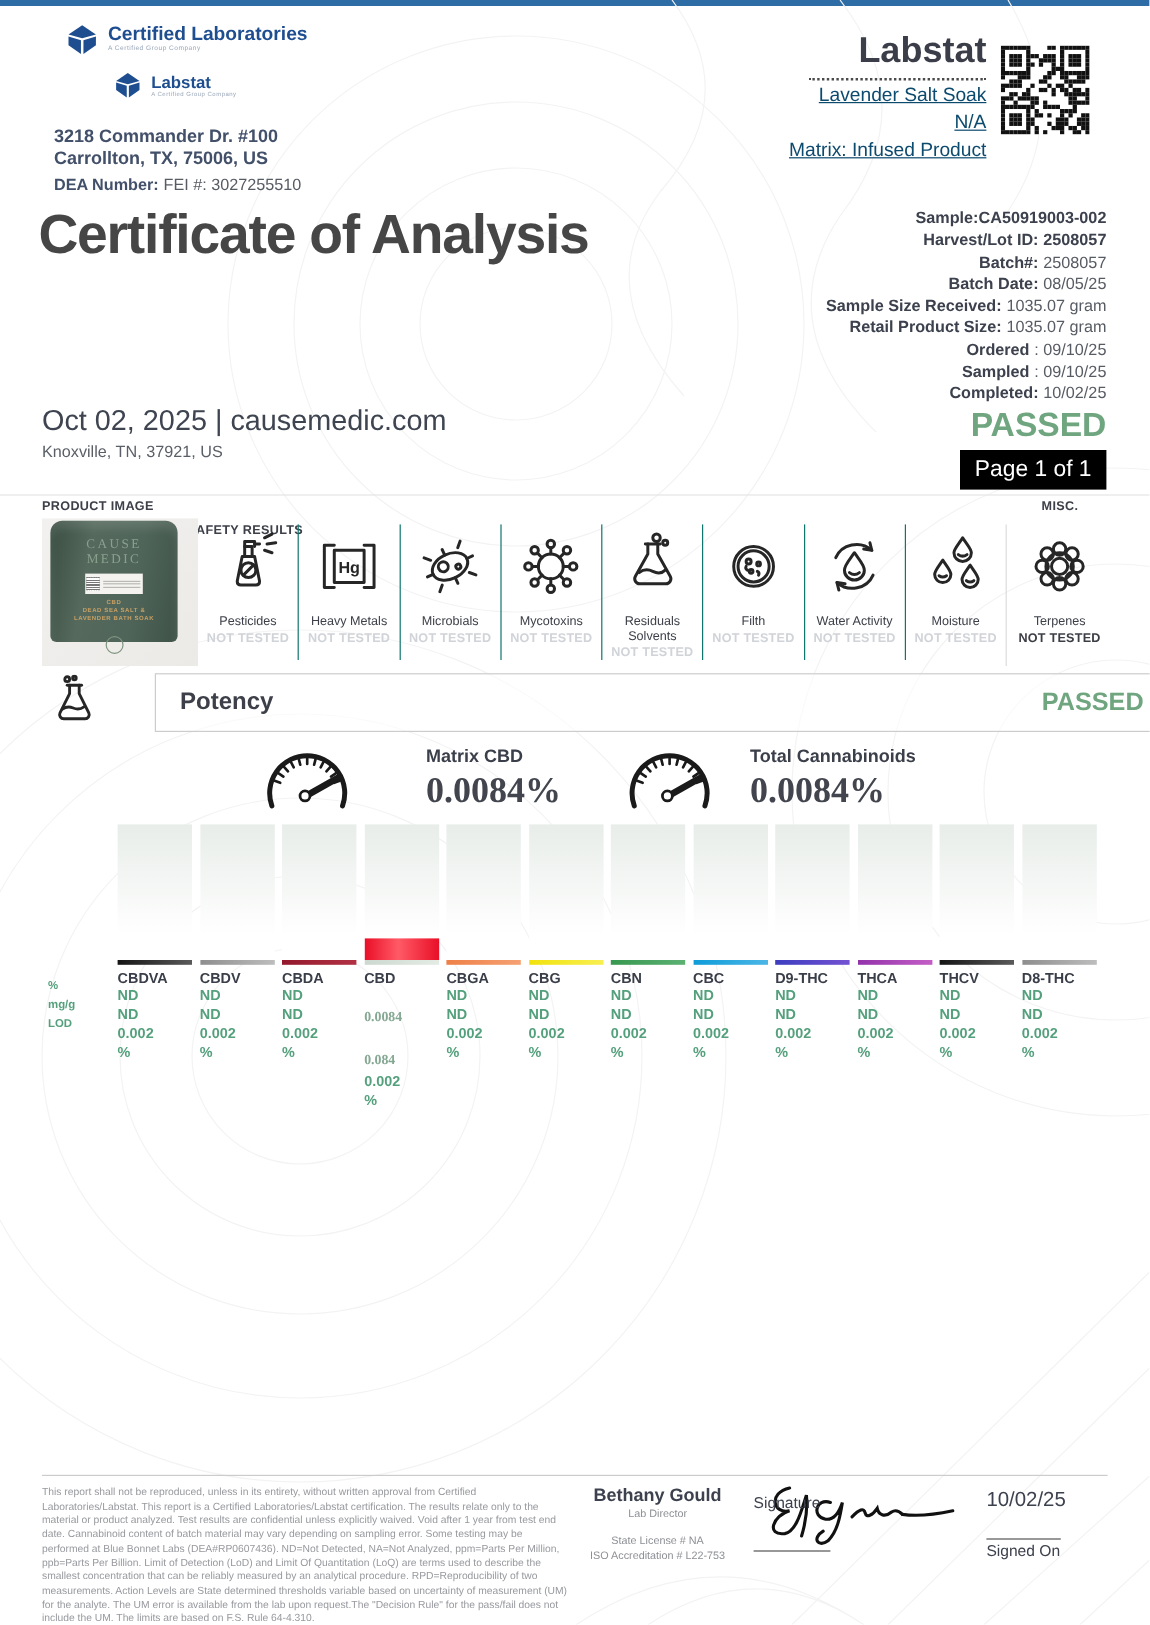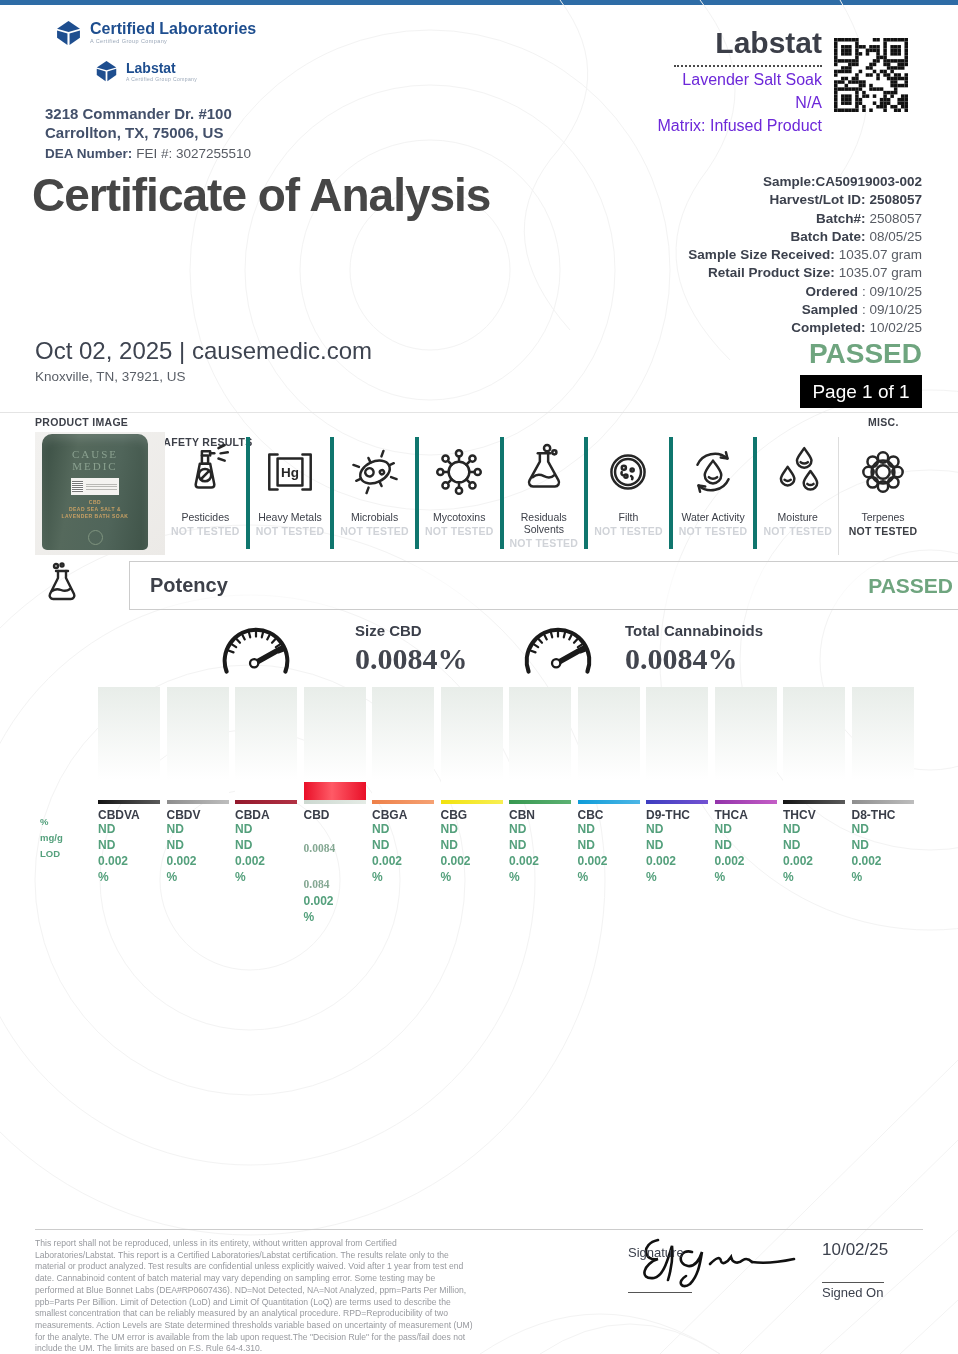--- a/index.html
+++ b/index.html
@@ -23,21 +23,21 @@
   .labstat-logo .logo-name{font-size:14px;}
   .labstat-logo .logo-tag{font-size:5px;}
   
   .lab-addr{top:104px;left:45px;font-size:15px;line-height:19px;color:#43506a;font-weight:bold;}
   .dea-line{font-size:13.5px;color:#43506a;margin-top:2px;}
   .dea-line .val{font-weight:normal;color:#575b63;margin-left:4px;}
   
   .labstat-head{top:26px;right:136px;text-align:right;}
   .labstat-head .big{font-size:30px;font-weight:bold;color:#3b3e48;padding-bottom:5px;
        border-bottom:2px dotted #4a4a4a;display:inline-block;min-width:148px;}
-  .labstat-head .line{font-size:16px;color:#6d28d9;line-height:21px;margin-top:2px;}
+  .labstat-head .line{font-size:16px;color:#0c4a6e;line-height:21px;margin-top:2px;text-decoration:underline;}
   .qr{top:38px;right:50px;width:74px;height:74px;}
   
   .coa-title{top:168px;left:32px;font-size:46px;font-weight:bold;color:#464646;letter-spacing:-1px;}
   
   .sample-info{top:173px;right:36px;text-align:right;font-size:13.5px;line-height:18.3px;color:#575b63;}
   .sample-info .lbl{font-weight:bold;color:#3c414d;}
   .sample-info .val{margin-left:4px;}
   .sample-info .tight .val{margin-left:0;}
   .sample-info .vbold{font-weight:bold;color:#3c414d;}
   
@@ -46,34 +46,34 @@
   .client .addr{font-size:13.5px;color:#5a5f67;line-height:17px;margin-top:3px;}
   
   .passed-top{top:338px;right:36px;font-size:28px;font-weight:bold;color:#6fa57f;}
   .pagebox{top:375px;right:36px;width:122px;height:33px;background:#000;color:#fff;
       font-size:19px;display:flex;align-items:center;justify-content:center;}
   .rule1{top:412px;left:0;width:958px;border-top:1px solid #e4e4e4;}
   
   .sec-label{font-size:10.5px;font-weight:bold;color:#3d4049;letter-spacing:.3px;}
   
   .photo{top:432px;left:35px;width:130px;height:123px;background:linear-gradient(135deg,#f2f1ef,#eceae7);overflow:hidden;}
-  .bag{position:absolute;left:7px;top:2px;width:106px;height:116px;border-radius:10px 10px 5px 5px;
+  .bag{position:absolute;left:7px;top:2px;width:106px;height:101px;border-radius:10px 10px 5px 5px;
       background:linear-gradient(100deg,#394d42,#55695c 30%,#50655a 65%,#3e5247);box-shadow:inset 0 6px 8px rgba(255,255,255,.12);}
   .bag .brand{margin-top:14px;text-align:center;font-family:"Liberation Serif",serif;
       font-size:11px;letter-spacing:2px;color:#8aa08f;line-height:12px;}
   .bag .label{margin:6px auto 0;width:46px;height:15px;background:#f4f3f0;display:flex;align-items:center;padding:1px;}
   .bag .label .mini-qr{width:11px;height:11px;background:
       repeating-linear-gradient(0deg,#777 0 1px,#fff 1px 2px),repeating-linear-gradient(90deg,#777 0 1px,#fff 1px 2px);}
   .bag .label .mini-lines{flex:1;margin-left:2px;}
   .bag .label .mini-lines i{display:block;height:1px;background:#b9b9b5;margin:1.5px 1px;}
   .bag .gold{margin-top:4px;text-align:center;font-size:5px;letter-spacing:.5px;color:#c8a064;line-height:7px;font-weight:bold;}
   .bag .ringlogo{margin:10px auto 0;width:13px;height:13px;border:1.5px solid #7f947f;border-radius:50%;}
   
   .safety-row{top:437px;left:165px;width:673px;display:flex;}
-  .safety-cell{flex:1;text-align:center;border-right:4px solid #0f766e;padding-top:6px;}
+  .safety-cell{flex:1;text-align:center;border-right:1px solid #0f766e;padding-top:6px;}
   .safety-cell:last-child{border-right:none;}
   .terp-divider{top:437px;left:838px;height:118px;border-left:1px solid #dddddd;}
   .terp-cell{top:437px;left:843px;width:80px;text-align:center;padding-top:6px;}
   .t-name{font-size:10.5px;color:#3d4049;margin-top:6px;}
   .t-status{font-size:10.5px;font-weight:bold;color:#d0d3d8;margin-top:2px;letter-spacing:.2px;}
   .t-status.dark{color:#3b3e44;}
   .ticon{width:58px;height:58px;}
   
   .potency-flask{top:562px;left:42px;}
   .potency-box{top:561px;left:92px;width:831px;height:47px;border:1px solid #cccccc;
@@ -614,21 +614,21 @@
       <line x1="50" y1="18" x2="50" y2="12" stroke="#1a1a1a" stroke-width="2.4" stroke-linecap="round"></line>
       <line x1="56.28996928559137" y1="18.772311116824092" x2="57.74150065918937" y2="12.950536759168113" stroke="#1a1a1a" stroke-width="2.4" stroke-linecap="round"></line>
       <line x1="62.206260632433164" y1="21.0433625856679" x2="65.0230900091485" y2="15.74567702851434" stroke="#1a1a1a" stroke-width="2.4" stroke-linecap="round"></line>
       <line x1="67.39739576533032" y1="24.67823453758775" x2="71.41217940348346" y2="20.219365584723384" stroke="#1a1a1a" stroke-width="2.4" stroke-linecap="round"></line>
       <line x1="71.55497688643108" y1="29.46098450976058" x2="76.52920232176133" y2="26.1058270889361" stroke="#1a1a1a" stroke-width="2.4" stroke-linecap="round"></line>
       <line x1="74.43200814043362" y1="35.10747627353261" x2="80.07016386514907" y2="33.0553554135786" stroke="#1a1a1a" stroke-width="2.4" stroke-linecap="round"></line>
       <line x1="47" y1="48" x2="77" y2="31" stroke="#1a1a1a" stroke-width="6" stroke-linecap="round"></line>
       <circle cx="48" cy="47" r="4.5" fill="#fff" stroke="#1a1a1a" stroke-width="2.5"></circle>
     </svg>
   <div class="abs tot1">
-    <div class="tot-label">Size CBD</div>
+    <div class="tot-label">Matrix CBD</div>
     <div class="tot-value">0.0084%</div>
   </div>
   <svg class="abs gauge-icon g2" viewBox="0 0 100 76">
       <path d="M18,56 A34,34 0 1 1 82,56" fill="none" stroke="#1a1a1a" stroke-width="4.5" stroke-linecap="round"></path>
       <line x1="25.567991859566384" y1="35.10747627353261" x2="19.929836134850934" y2="33.055355413578596" stroke="#1a1a1a" stroke-width="2.4" stroke-linecap="round"></line>
       <line x1="28.44502311356892" y1="29.46098450976058" x2="23.470797678238668" y2="26.1058270889361" stroke="#1a1a1a" stroke-width="2.4" stroke-linecap="round"></line>
       <line x1="32.602604234669684" y1="24.67823453758775" x2="28.587820596516536" y2="20.219365584723384" stroke="#1a1a1a" stroke-width="2.4" stroke-linecap="round"></line>
       <line x1="37.79373936756684" y1="21.043362585667897" x2="34.9769099908515" y2="15.745677028514333" stroke="#1a1a1a" stroke-width="2.4" stroke-linecap="round"></line>
       <line x1="43.71003071440864" y1="18.772311116824092" x2="42.25849934081063" y2="12.950536759168113" stroke="#1a1a1a" stroke-width="2.4" stroke-linecap="round"></line>
       <line x1="50" y1="18" x2="50" y2="12" stroke="#1a1a1a" stroke-width="2.4" stroke-linecap="round"></line>
@@ -758,20 +758,28 @@
         <div class="an-name">D8-THC</div>
         <div class="an-val">ND</div>
         <div class="an-val">ND</div>
         <div class="an-val">0.002</div>
         <div class="an-val">%</div>
       </div>
     </div>
 
   <div class="abs footer-rule"></div>
   <div class="abs disclaimer">This report shall not be reproduced, unless in its entirety, without written approval from Certified Laboratories/Labstat. This report is a Certified Laboratories/Labstat certification. The results relate only to the material or product analyzed. Test results are confidential unless explicitly waived. Void after 1 year from test end date. Cannabinoid content of batch material may vary depending on sampling error. Some testing may be performed at Blue Bonnet Labs (DEA#RP0607436). ND=Not Detected, NA=Not Analyzed, ppm=Parts Per Million, ppb=Parts Per Billion. Limit of Detection (LoD) and Limit Of Quantitation (LoQ) are terms used to describe the smallest concentration that can be reliably measured by an analytical procedure. RPD=Reproducibility of two measurements. Action Levels are State determined thresholds variable based on uncertainty of measurement (UM) for the analyte. The UM error is available from the lab upon request.The "Decision Rule" for the pass/fail does not include the UM. The limits are based on F.S. Rule 64-4.310.</div>
+  <div class="abs signer">
+    <div class="nm">Bethany Gould</div>
+    <div class="tt">Lab Director</div>
+    <div class="lic">
+      <div>State License # NA</div>
+      <div>ISO Accreditation # L22-753</div>
+    </div>
+  </div>
   <svg class="abs sig-svg" viewBox="0 0 175 62">
     <g stroke="#111" fill="none" stroke-width="2.6" stroke-linecap="round">
       <path d="M30,8 C12,12 16,30 30,27 C16,31 10,48 26,46 C36,44 40,26 44,14 C45,24 43,38 40,48"></path>
       <path d="M64,20 C52,16 48,32 60,34 C68,35 72,26 74,20 C72,32 70,44 62,52 C54,58 48,50 58,44"></path>
       <path d="M82,32 C88,26 92,24 93,29 C94,33 99,31 103,25 C104,30 109,33 115,28 C118,26 121,27 124,30"></path>
       <path d="M124,30 C138,32 152,30 166,27"></path>
     </g>
   </svg>
   <div class="abs sig-line"></div>
   <div class="abs sig-label">Signature</div>

